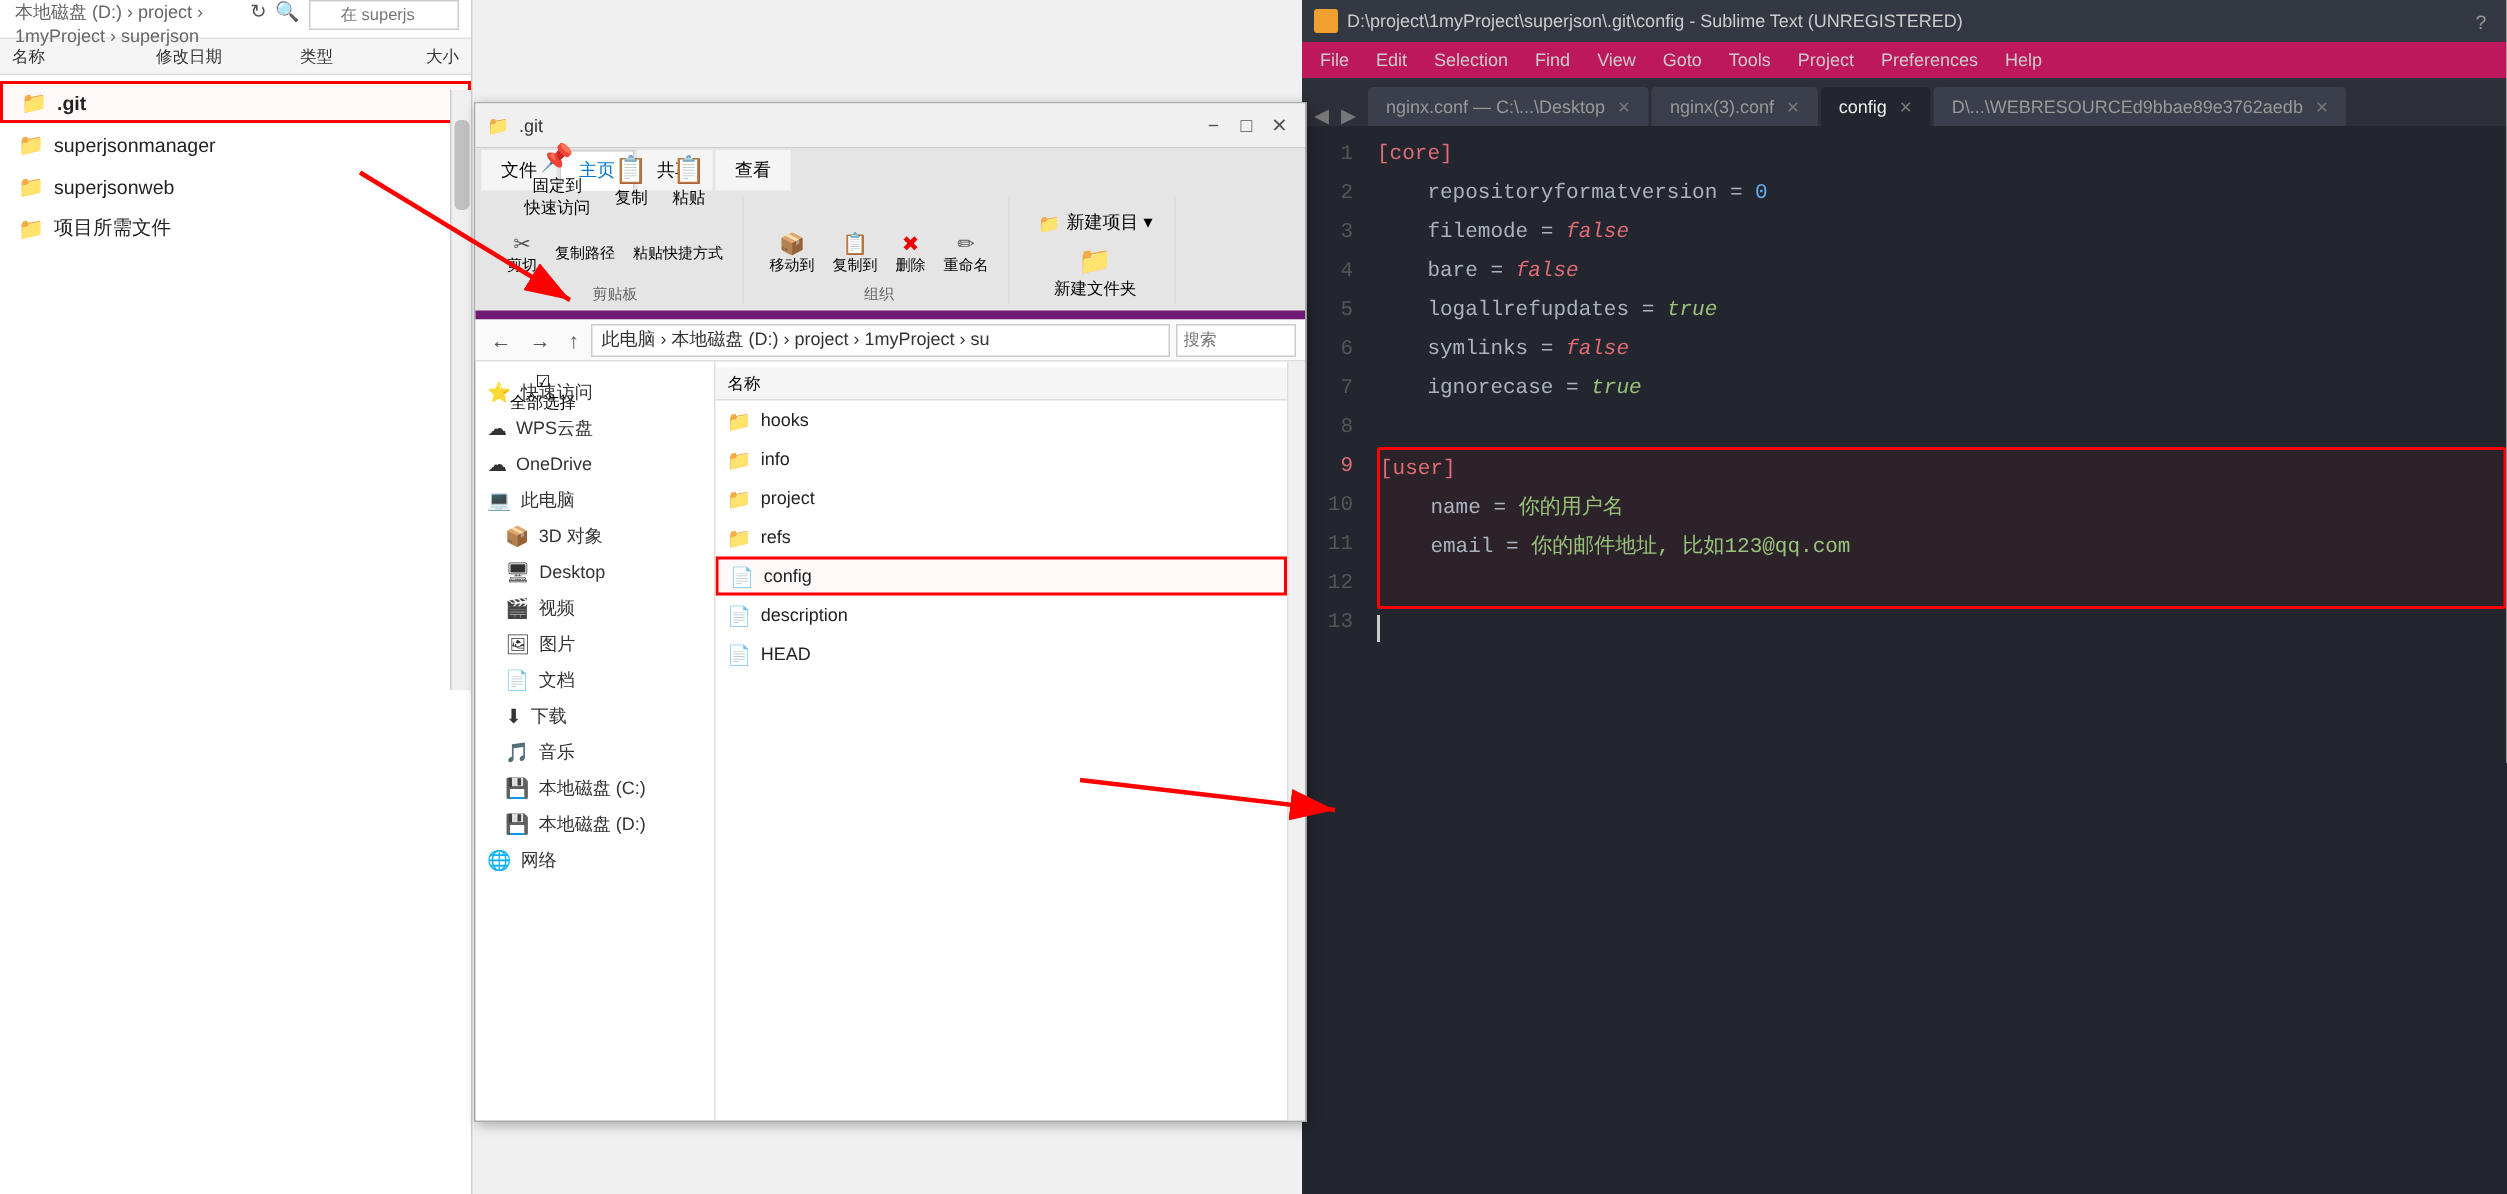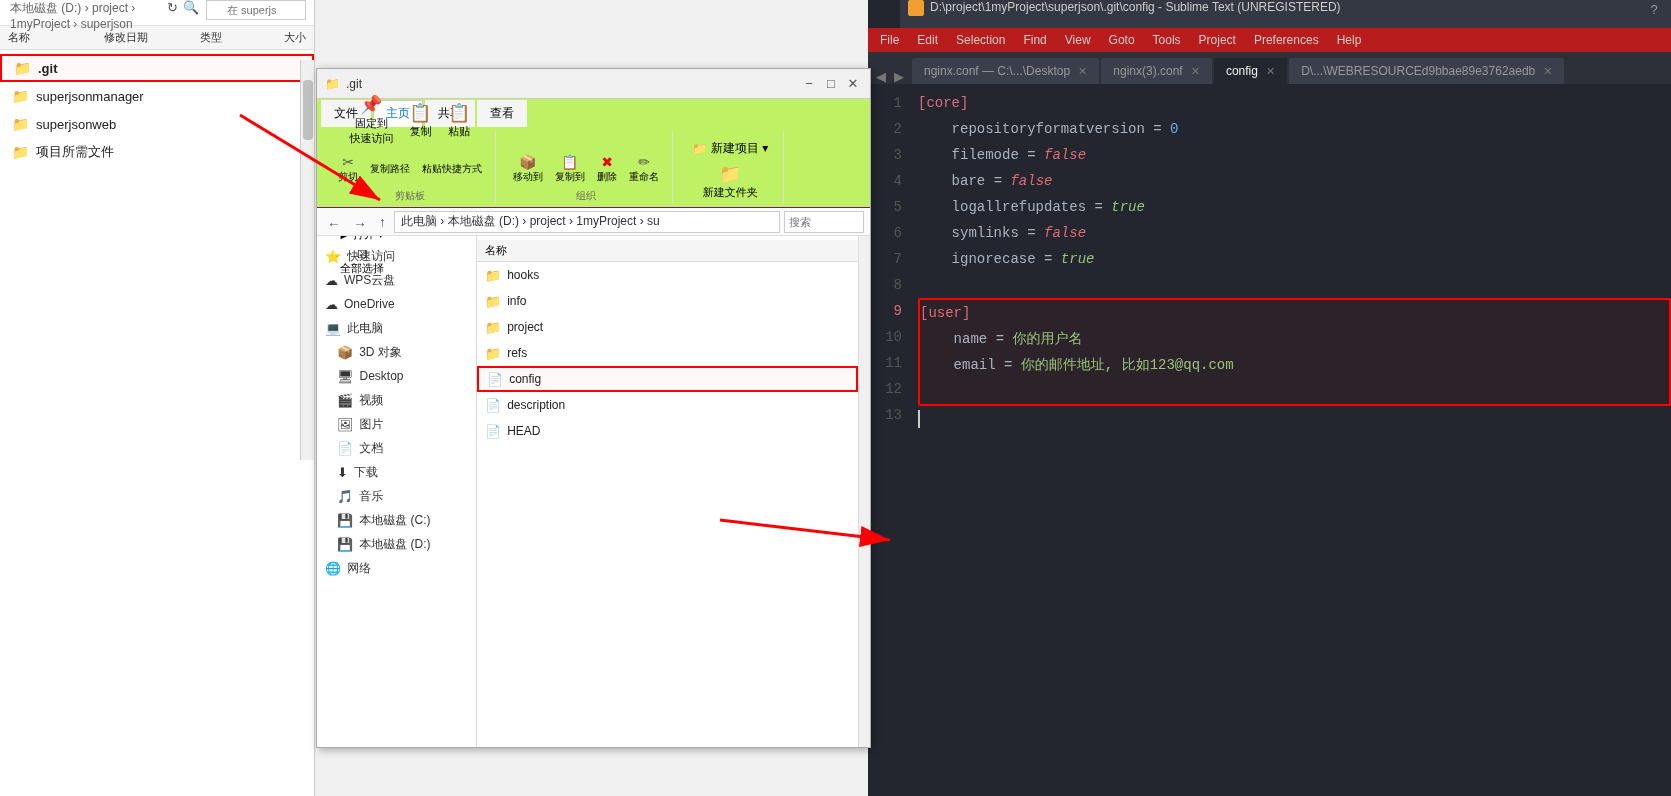--- a/index.html
+++ b/index.html
@@ -99,22 +99,22 @@
     .titlebar-btn {
       width: 18px; height: 18px;
       border: none; background: none;
       font-size: 13px; cursor: pointer;
       display: flex; align-items: center; justify-content: center;
       color: #555;
     }
 
     
     .ribbon {
-      background: #bef264;
-      border-bottom: 1px solid #701a75;
+      background: #e5e5e5;
+      border-bottom: 6px solid #701a75;
     }
     .ribbon-tabs {
       display: flex;
       height: 28px;
       align-items: flex-end;
       padding: 0 4px;
     }
     .ribbon-tab {
       padding: 4px 12px;
       font-size: 12px;
@@ -286,42 +286,42 @@
       top: 0;
       width: 803px;
       height: 796px;
       background: #23262e;
       display: flex;
       flex-direction: column;
       z-index: 5;
     }
     .sublime-titlebar {
       display: flex;
+      align-items: center;
       height: 28px;
       background: #333842;
       padding: 0 8px;
       font-size: 12px;
       color: #ccc;
-      margin-left: 32px;
     }
     .st-title-icon {
       width: 16px; height: 16px;
       background: #f0a030;
       border-radius: 2px;
       margin-right: 6px;
       display: inline-block;
     }
     .st-title-text { flex: 1; font-size: 12px; color: #ccc; }
 
     
     .sublime-menubar {
       display: flex;
       align-items: center;
       height: 24px;
-      background: #b91c1c;
+      background: #be185d;
       padding: 0 4px;
       font-size: 12px;
       color: #ccc;
       gap: 2px;
     }
     .menu-item {
       padding: 2px 8px;
       cursor: pointer;
       color: #ccc;
       font-size: 12px;

